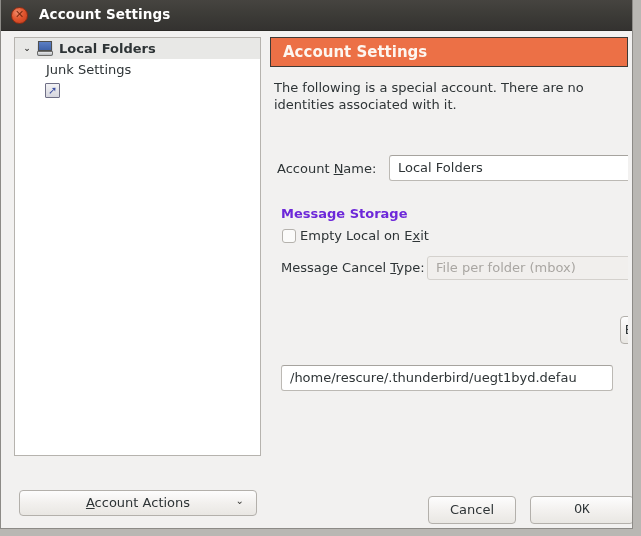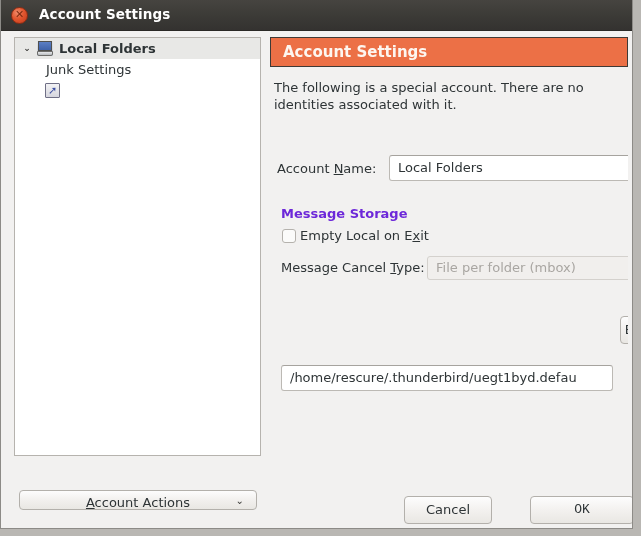--- a/index.html
+++ b/index.html
@@ -166,21 +166,21 @@
     font-weight: bold;
   }
   .tree-label { position: absolute; top: 0; }
 
   
   #account-actions {
     position: absolute;
     left: 18px;
     top: 459px;
     width: 238px;
-    height: 20px;
+    height: 26px;
     background: linear-gradient(to bottom, #fdfdfd 0%, #f2f0ee 50%, #e9e7e3 100%);
     border: 1px solid #b3b0ab;
     border-radius: 4px;
     box-sizing: border-box;
     cursor: pointer;
   }
   #account-actions .label {
     position: absolute;
     left: 0; right: 0; top: 4px;
     text-align: center;
@@ -353,21 +353,21 @@
     box-sizing: border-box;
     cursor: pointer;
   }
   .dlg-button .label {
     position: absolute;
     left: 0; right: 0; top: 5px;
     text-align: center;
     font-size: 13px;
     color: #2e3436;
   }
-  #cancel-button { left: 403px; top: 465px; width: 88px; }
+  #cancel-button { left: 427px; top: 465px; width: 88px; }
   #ok-button { left: 529px; top: 465px; width: 104px; font-family: Liberation Mono, monospace; }
 </style>
 </head>
 <body>
 
 <div id="window">
 
   <div id="titlebar">
     <div id="close-btn">
       <span class="x">✕</span>

